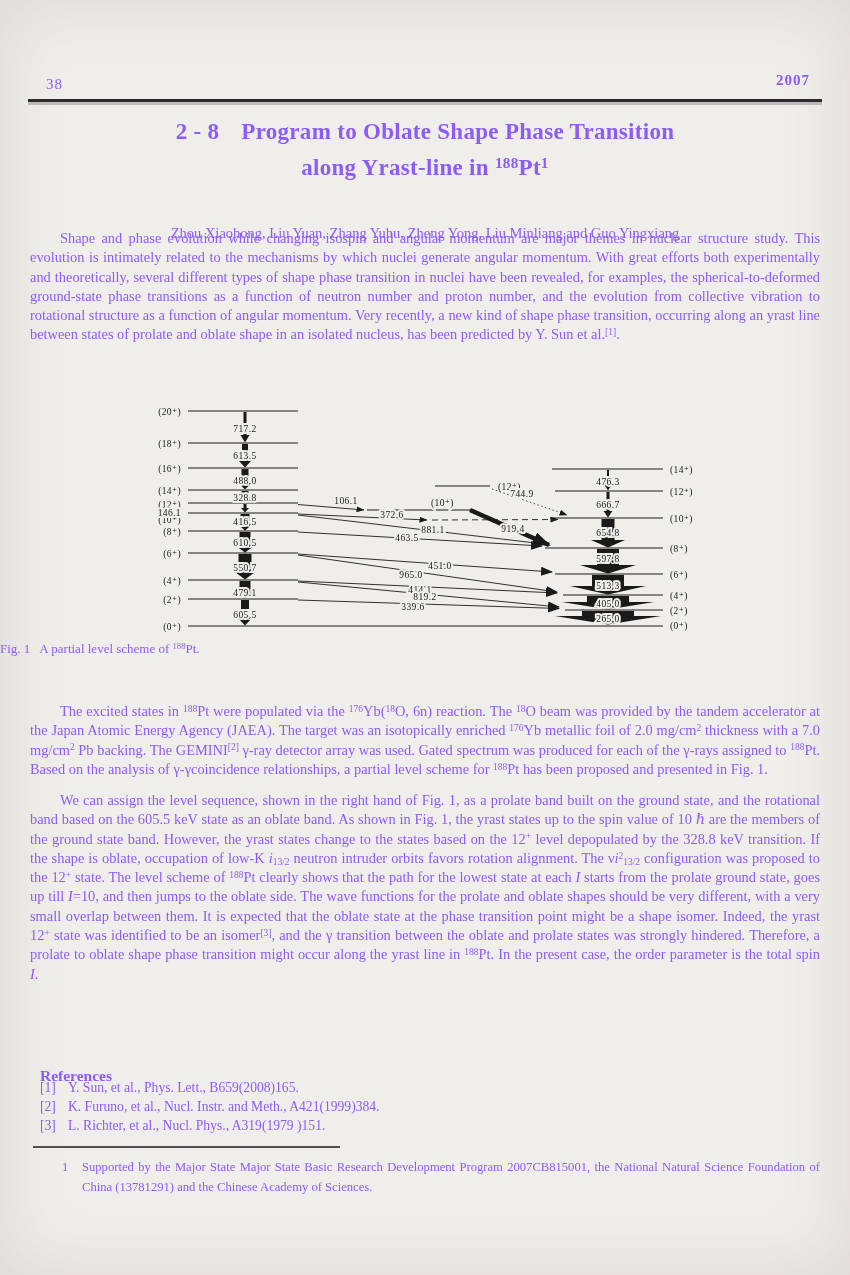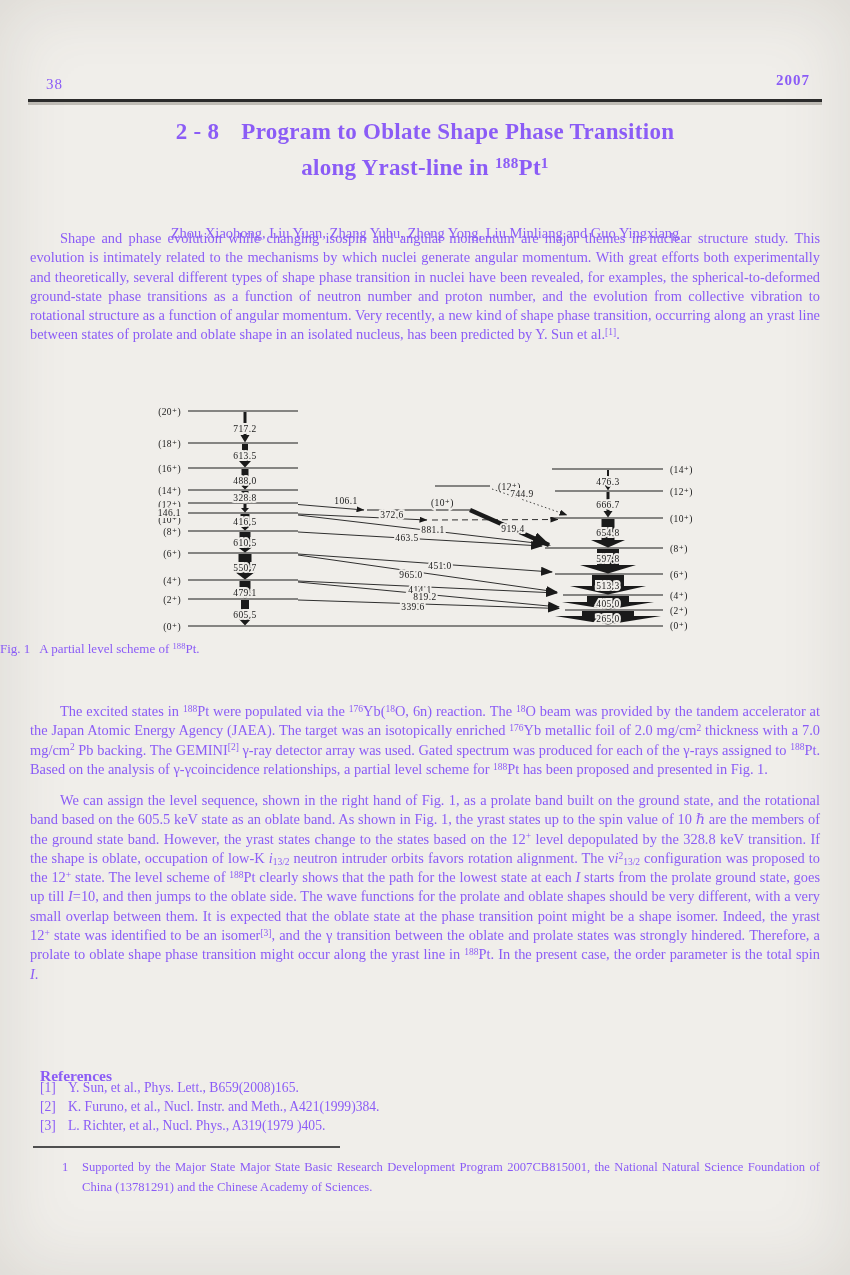--- a/index.html
+++ b/index.html
@@ -175,21 +175,21 @@
       <div class="ref-item">
         <span class="ref-no">[1]</span>
         <span class="ref-text">Y. Sun, et al., Phys. Lett., B659(2008)165.</span>
       </div>
       <div class="ref-item">
         <span class="ref-no">[2]</span>
         <span class="ref-text">K. Furuno, et al., Nucl. Instr. and Meth., A421(1999)384.</span>
       </div>
       <div class="ref-item">
         <span class="ref-no">[3]</span>
-        <span class="ref-text">L. Richter, et al., Nucl. Phys., A319(1979 )405.</span>
+        <span class="ref-text">L. Richter, et al., Nucl. Phys., A319(1979 )151.</span>
       </div>
     </div>
 
   <div class="abs fn-rule"></div>
   <div class="abs footnote">
     <span class="fn-marker">1</span>
     <span class="fn-text">Supported by the Major State Major State Basic Research Development Program 2007CB815001, the National Natural Science Foundation of China (13781291) and the Chinese Academy of Sciences.</span>
   </div>
 
 </div>

